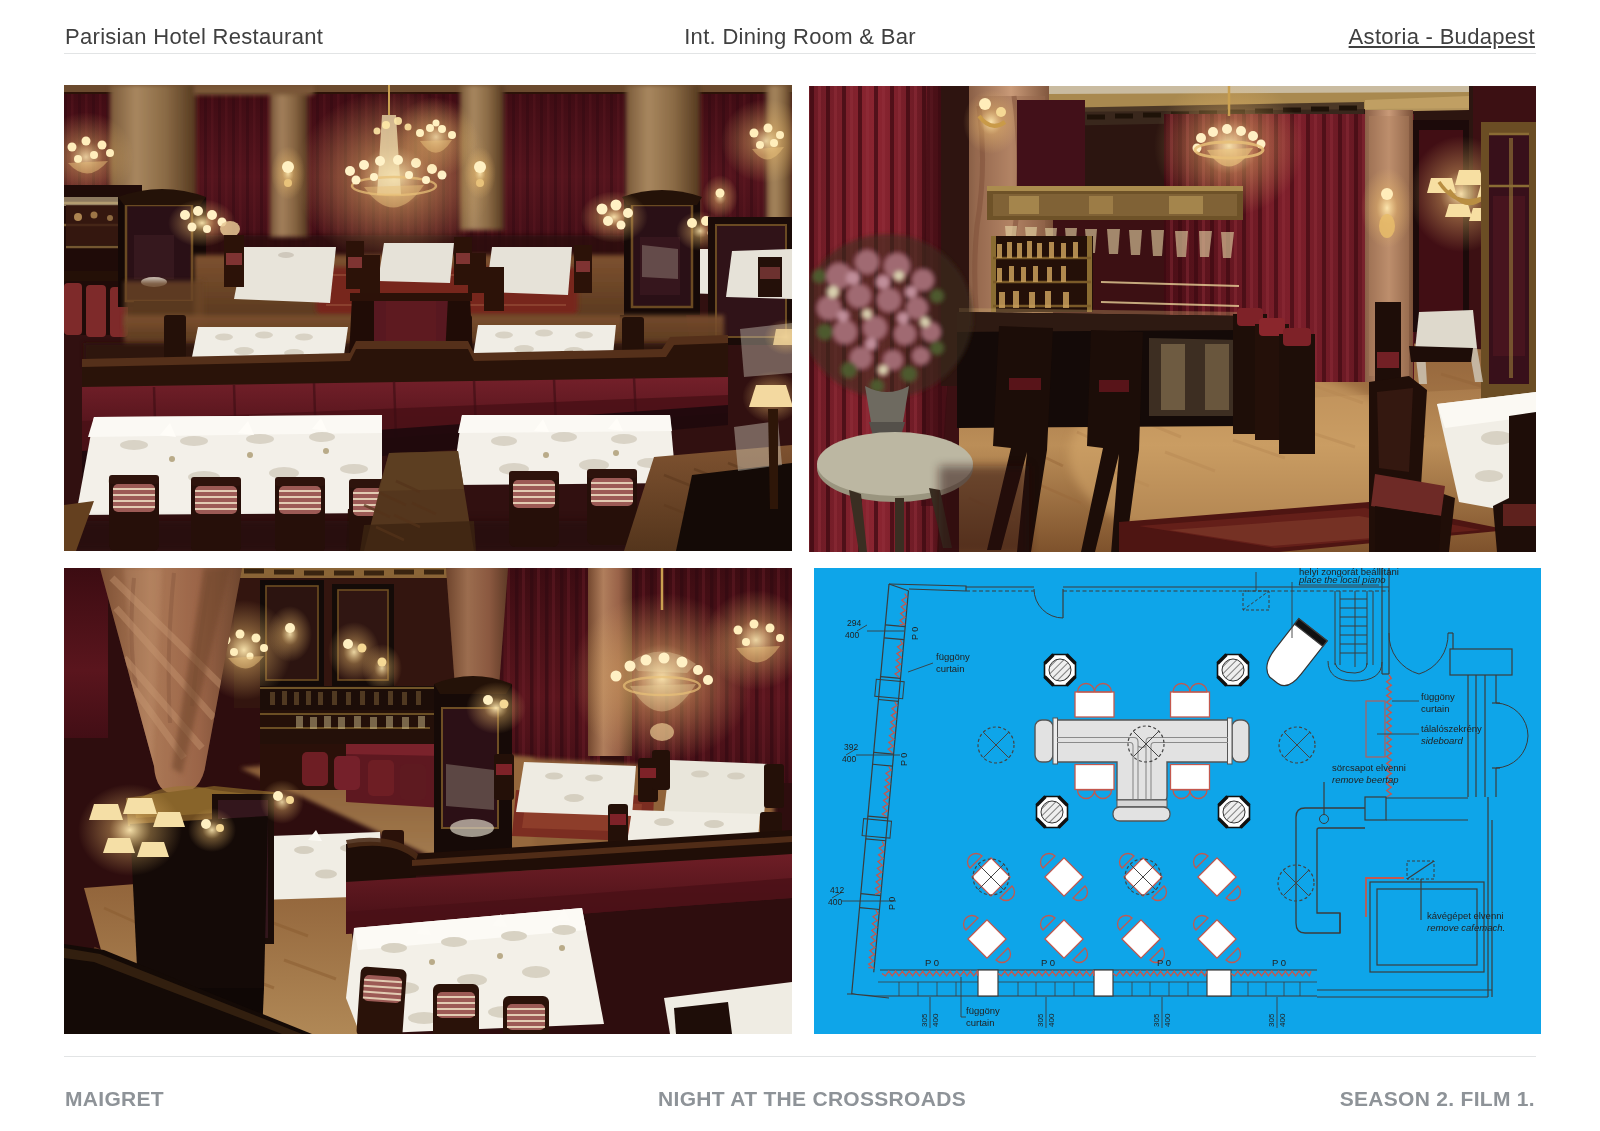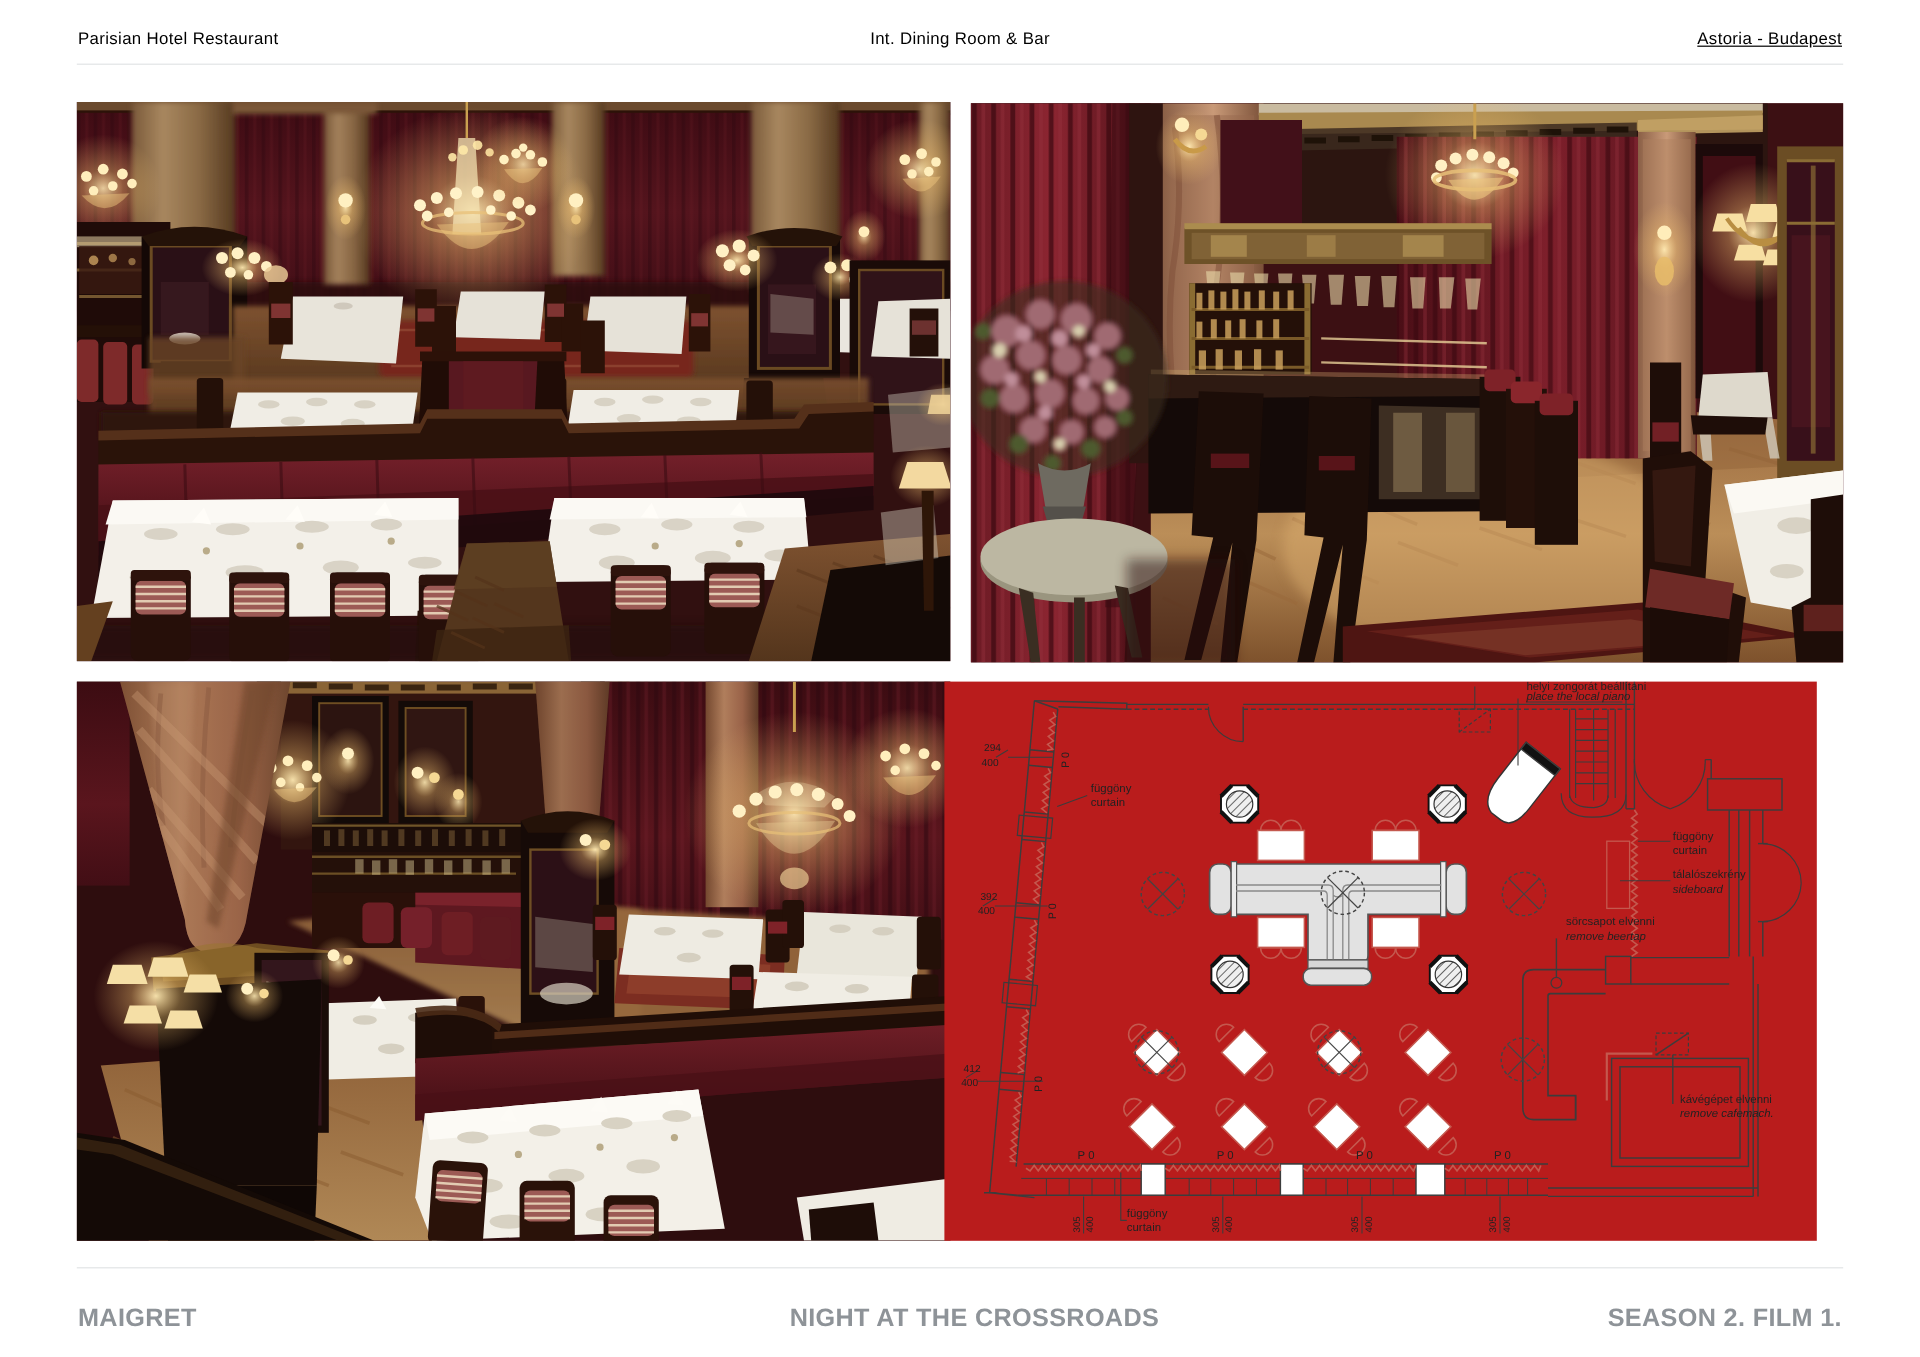--- a/index.html
+++ b/index.html
@@ -1,18 +1,18 @@
 <!DOCTYPE html>
 <html><head>
 <meta charset="utf-8">
 <style>
 html,body{margin:0;padding:0;background:#fff;}
 body{width:1600px;height:1131px;font-family:"Liberation Sans",sans-serif;position:relative;overflow:hidden;}
 .abs{position:absolute;}
-.hdr{color:#000000;font-size:14px;letter-spacing:0.3px;}
+.hdr{color:#404040;font-size:22px;letter-spacing:0.3px;}
 .ftr{color:#8e9398;font-size:21px;letter-spacing:0.3px;font-weight:bold;}
 .rule{background:#e2e4e5;height:1px;}
 .ph{position:absolute;overflow:hidden;}
 svg{display:block;}
 </style>
 </head>
 <body>
 
 <div class="abs hdr" style="left:65px;top:24px;">Parisian Hotel Restaurant</div>
 
@@ -1060,21 +1060,21 @@
 
 <path d="M600,430 L728,414 L728,466 L606,466 Z" fill="#efece3"></path>
 
 <path d="M610,440 L664,434 L668,466 L612,466 Z" fill="#1e0d08"></path>
 
 <path d="M0,376 L40,382 L248,466 L0,466 Z" fill="#140a06"></path>
 <path d="M0,380 L36,386 L238,466 L218,466 L30,394 L0,390 Z" fill="#3a2412" opacity="0.8"></path>
 </svg>
 </div>
 
-<div class="ph" id="plan" style="left:787px;top:568px;width:727px;height:466px;background:#b91c1c;">
+<div class="ph" id="plan" style="left:814px;top:568px;width:727px;height:466px;background:#0ea5e9;">
 <svg width="727" height="466" viewBox="0 0 727 466">
 <defs>
 <pattern id="hatch" patternUnits="userSpaceOnUse" width="5" height="5" patternTransform="rotate(45)">
   <rect width="5" height="5" fill="#efefef"></rect>
           <line x1="0" y1="0" x2="0" y2="5" stroke="#606060" stroke-width="1.6"></line>
 </pattern>
 <g id="octtable">
   <path d="M-15.5,-6.5 L-15.5,6.5 L-6.5,15.5 L6.5,15.5 L15.5,6.5 L15.5,-6.5 L6.5,-15.5 L-6.5,-15.5 Z" fill="#fff" stroke="#111" stroke-width="1.6"></path>
   <path d="M-15.5,-6.5 L-6.5,-15.5 M6.5,-15.5 L15.5,-6.5 M15.5,6.5 L6.5,15.5 M-6.5,15.5 L-15.5,6.5" stroke="#111" stroke-width="3.4" fill="none"></path>
   <circle r="11" fill="url(#hatch)" stroke="#333" stroke-width="1"></circle>

